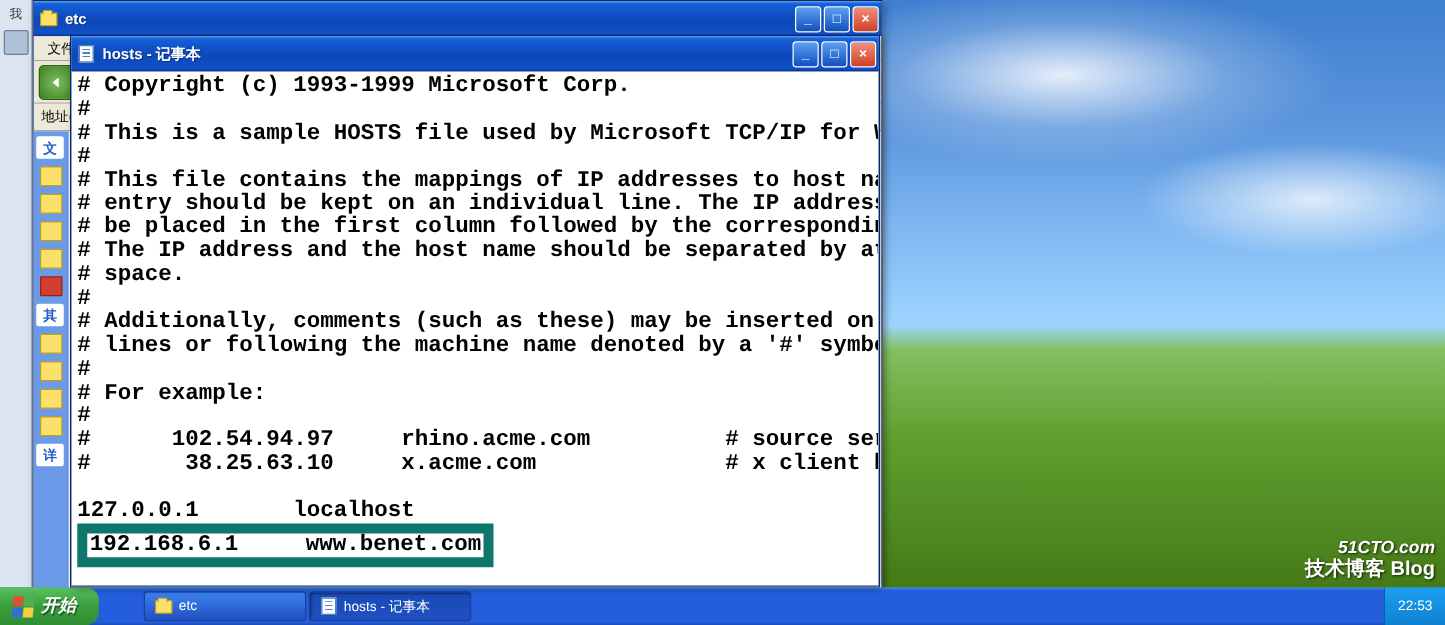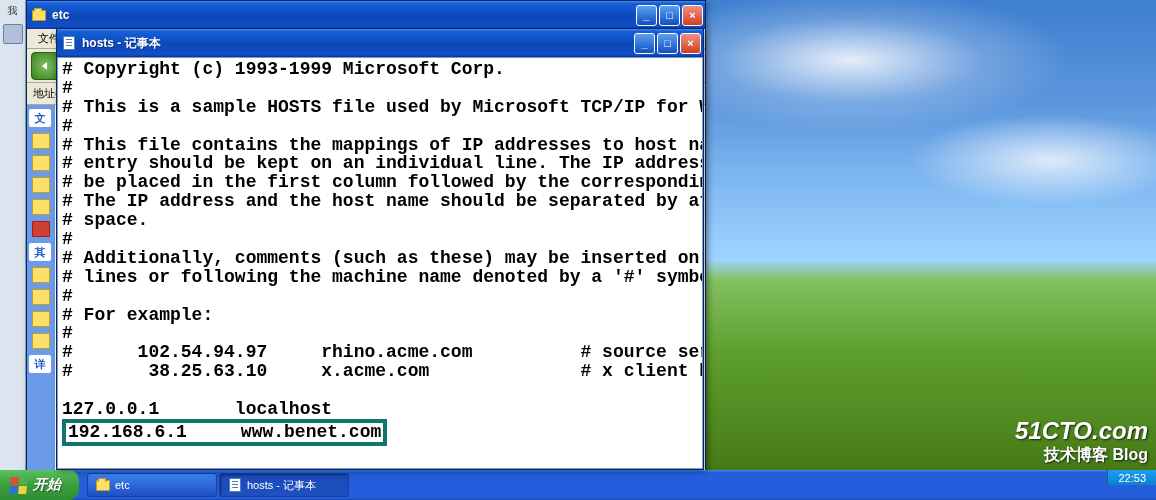--- a/index.html
+++ b/index.html
@@ -66,27 +66,27 @@
     .notepad-body { flex: 1; background: #fff; border: 1px solid #7F9DB9; margin: 0; overflow: auto; position: relative; }
     .notepad-text {
       font-family: "Courier New", monospace;
       font-size: 18px;
       font-weight: bold;
       color: #000;
       white-space: pre;
       padding: 2px 4px;
       line-height: 1.05;
     }
-    .red-box { border: 4px solid #0f766e; display: inline-block; padding: 0 2px; }
+    .red-box { border: 8px solid #0f766e; display: inline-block; padding: 0 2px; }
 
     
     .taskbar {
       position: absolute; bottom: 0; left: 0; right: 0; height: 30px;
       background: linear-gradient(to bottom, #3E8FF0 0%, #245EDC 8%, #245EDC 92%, #1A4AB8 100%);
-      display: flex; align-items: flex-start;
+      display: flex; align-items: center; gap: 28px;
     }
     .start-btn {
       height: 30px; padding: 0 18px 0 10px;
       background: linear-gradient(to bottom, #5BC060 0%, #3A9E3E 50%, #2E8E32 100%);
       border-radius: 0 10px 10px 0;
       display: flex; align-items: center; gap: 6px;
       color: #fff; font-weight: bold; font-style: italic; font-size: 14px;
       text-shadow: 1px 1px 0 rgba(0,0,0,0.4);
       cursor: pointer;
     }
@@ -96,28 +96,28 @@
     .task-item {
       height: 24px; min-width: 130px; padding: 0 8px;
       background: linear-gradient(to bottom, #3C81F0, #2050C0);
       border: 1px solid #1840A0; border-radius: 3px;
       display: flex; align-items: center; gap: 5px;
       color: #fff; font-size: 11px; cursor: pointer;
     }
     .task-item.active { background: linear-gradient(to bottom, #1A4AB8, #2050C0); box-shadow: inset 1px 1px 2px rgba(0,0,0,0.4); }
     .task-icon { width: 14px; height: 14px; display: inline-flex; align-items: center; justify-content: center; }
     .systray {
-      height: 15px; padding: 0 10px;
+      height: 30px; padding: 0 10px;
       background: linear-gradient(to bottom, #1AA0F0, #0F80D0);
       border-left: 1px solid #0A60A0;
       display: flex; align-items: center; gap: 6px;
       color: #fff; font-size: 11px;
     }
     .watermark { position: absolute; right: 8px; bottom: 34px; color: #fff; font-weight: bold; text-align: right; text-shadow: 1px 1px 2px rgba(0,0,0,0.7); font-family: Arial; }
-    .watermark .big { font-size: 24px; font-style: italic; margin-left: 27px; }
+    .watermark .big { font-size: 14px; font-style: italic; margin-left: 27px; }
     .watermark .sm { font-size: 16px; }
     .folder-ic { width:14px; height:11px; background:#FBE06C; border:1px solid #C0A020; border-radius:1px; position:relative; }
     .folder-ic::before { content:''; position:absolute; top:-3px; left:1px; width:6px; height:3px; background:#FBE06C; border:1px solid #C0A020; border-bottom:0; border-radius:1px 1px 0 0; }
     .note-ic { width:12px; height:14px; background:#fff; border:1px solid #5080C0; position:relative; }
     .note-ic::before { content:''; position:absolute; top:2px; left:2px; right:2px; height:7px; background:repeating-linear-gradient(#5080C0 0 1px, transparent 1px 3px); }
   </style>
 </head>
 <body>
 
 <div class="desktop-bg"></div>

